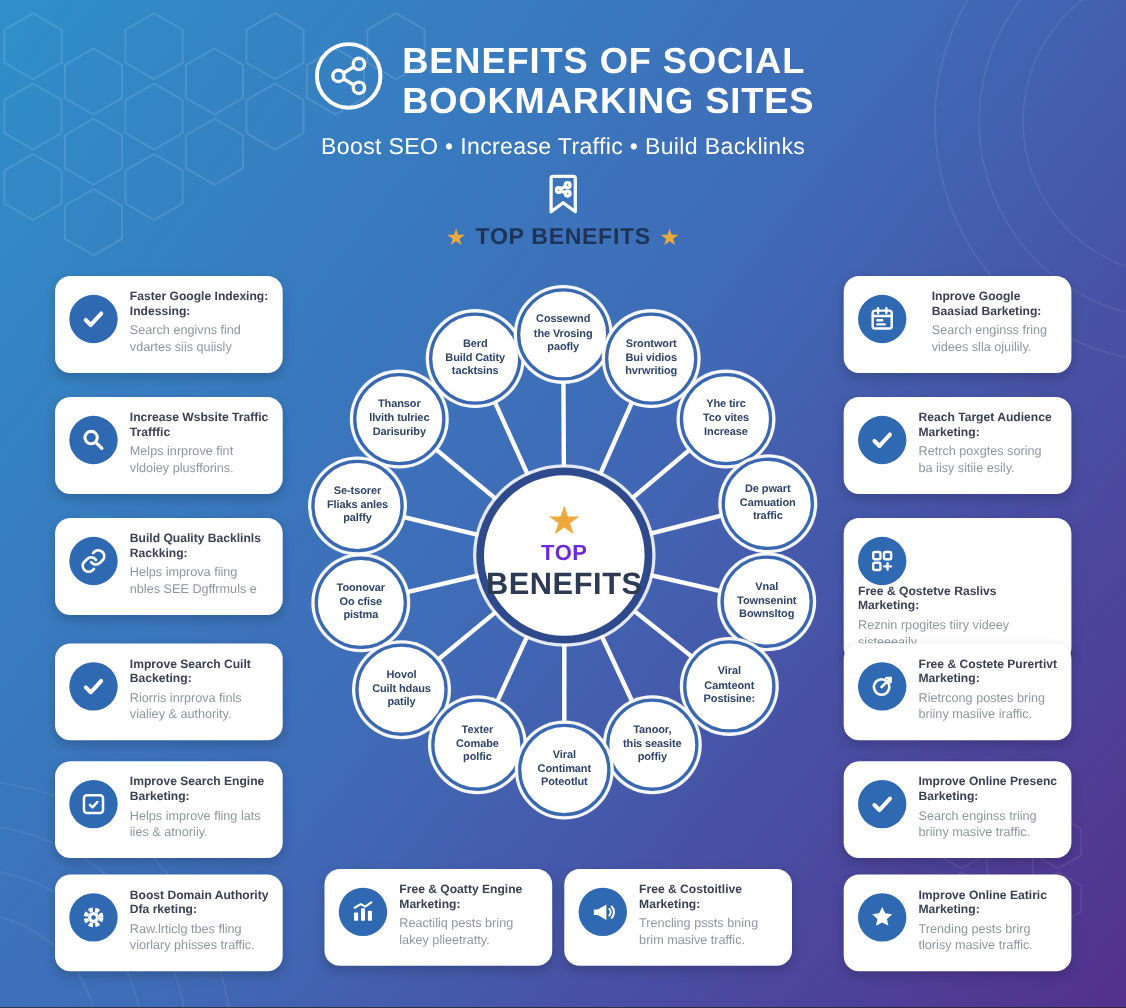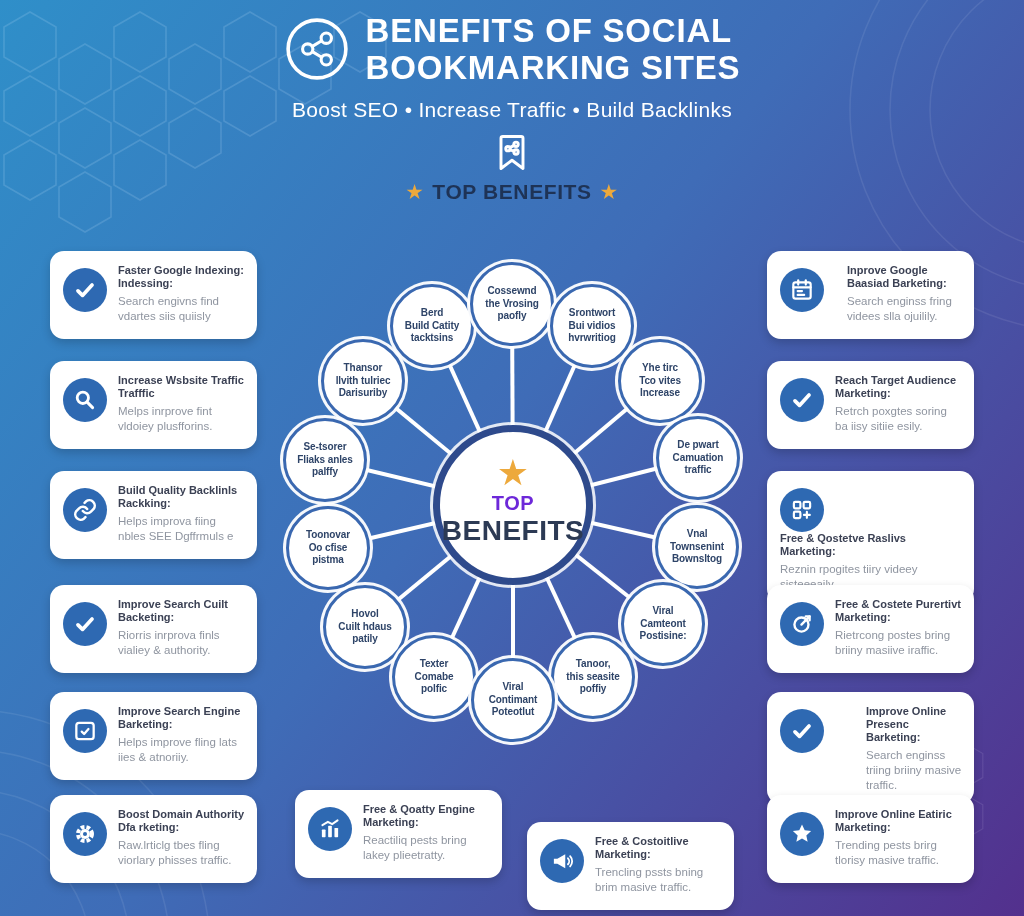--- a/index.html
+++ b/index.html
@@ -7,21 +7,21 @@
     position:relative;width:1024px;height:916px;overflow:hidden;
     font-family:"Liberation Sans",sans-serif;
     background:linear-gradient(128deg,
       var(--bg-top-left,#2F8FC9) 0%,
       var(--bg-mid,#3F6CB7) 48%,
       var(--bg-bottom-right,#53308D) 100%);
   }
   .bg-decor{position:absolute;inset:0;z-index:0;}
   
   .header{position:absolute;top:0;left:0;right:0;z-index:4;display:flex;flex-direction:column;align-items:center;}
-  .header-row{display:flex;align-items:center;gap:16px;margin-top:12px;}
+  .header-row{display:flex;gap:16px;margin-top:36px;}
   .logo{width:66px;height:66px;display:inline-block;flex-shrink:0;}
   .logo svg,.bookmark svg{width:100%;height:100%;}
   .title{margin:0;color:#fff;font-size:33px;line-height:1.13;font-weight:800;letter-spacing:.8px;white-space:pre-line;text-align:left;}
   .subtitle{margin:11px 0 0;color:#fff;font-size:21px;font-weight:500;letter-spacing:.3px;}
   .bookmark{width:44px;height:46px;margin-top:7px;display:inline-block;}
   .section-heading{margin-top:5px;display:flex;align-items:center;gap:9px;
     color:var(--heading-navy,#1E3356);font-size:21px;font-weight:800;letter-spacing:.6px;}
   .section-heading .star{color:var(--accent-gold,#EDA93C);font-size:18px;}
   
   .lines{position:absolute;top:0;left:0;z-index:1;}
@@ -337,21 +337,21 @@
             <circle cx="11.5" cy="12.5" r="6.5"></circle>
             <path d="M11.5 12.5L19 5"></path>
             <path d="M15.5 5H19v3.5"></path>
           </svg>
         </span>
     <div class="card-text">
       <div class="card-title">Free &amp; Costete Purertivt Marketing:</div>
       <div class="card-body">Rietrcong postes bring briiny masiive iraffic.</div>
     </div>
   </div>
-      <div class="card" style="left: 767px; top: 692px; gap: 31px;">
+      <div class="card" style="left: 767px; top: 692px;">
     <span class="card-icon">
           <svg viewBox="0 0 24 24">
             <path d="M5.5 12.8l4.2 4.2 8.8-9.6" fill="none" stroke="#fff" stroke-width="3.4" stroke-linecap="round" stroke-linejoin="round"></path>
           </svg>
         </span>
     <div class="card-text">
       <div class="card-title">Improve Online Presenc Barketing:</div>
       <div class="card-body">Search enginss triing briiny masive traffic.</div>
     </div>
   </div>
@@ -373,21 +373,21 @@
             <rect x="10.3" y="9" width="3.4" height="10.5" rx=".6" fill="#fff"></rect>
             <rect x="16.1" y="11" width="3.4" height="8.5" rx=".6" fill="#fff"></rect>
             <path d="M5 8.5l5-3 4 2 5-3.5" fill="none" stroke="#fff" stroke-width="1.8" stroke-linecap="round"></path>
           </svg>
         </span>
     <div class="card-text">
       <div class="card-title">Free &amp; Qoatty Engine Marketing:</div>
       <div class="card-body">Reactiliq pests bring lakey plieetratty.</div>
     </div>
   </div>
-      <div class="card" style="left: 527px; top: 790px; margin-top: 32px;">
+      <div class="card" style="left: 513px; top: 790px;">
     <span class="card-icon">
           <svg viewBox="0 0 24 24">
             <path d="M4.5 10v4.5h3.2l7.3 4.3V5.7l-7.3 4.3z" fill="#fff"></path>
             <path d="M17.5 9.5a4 4 0 0 1 0 5.5M19.5 7.5a7 7 0 0 1 0 9.5" fill="none" stroke="#fff" stroke-width="1.7" stroke-linecap="round"></path>
           </svg>
         </span>
     <div class="card-text">
       <div class="card-title">Free &amp; Costoitlive Marketing:</div>
       <div class="card-body">Trencling pssts bning brim masive traffic.</div>
     </div>

